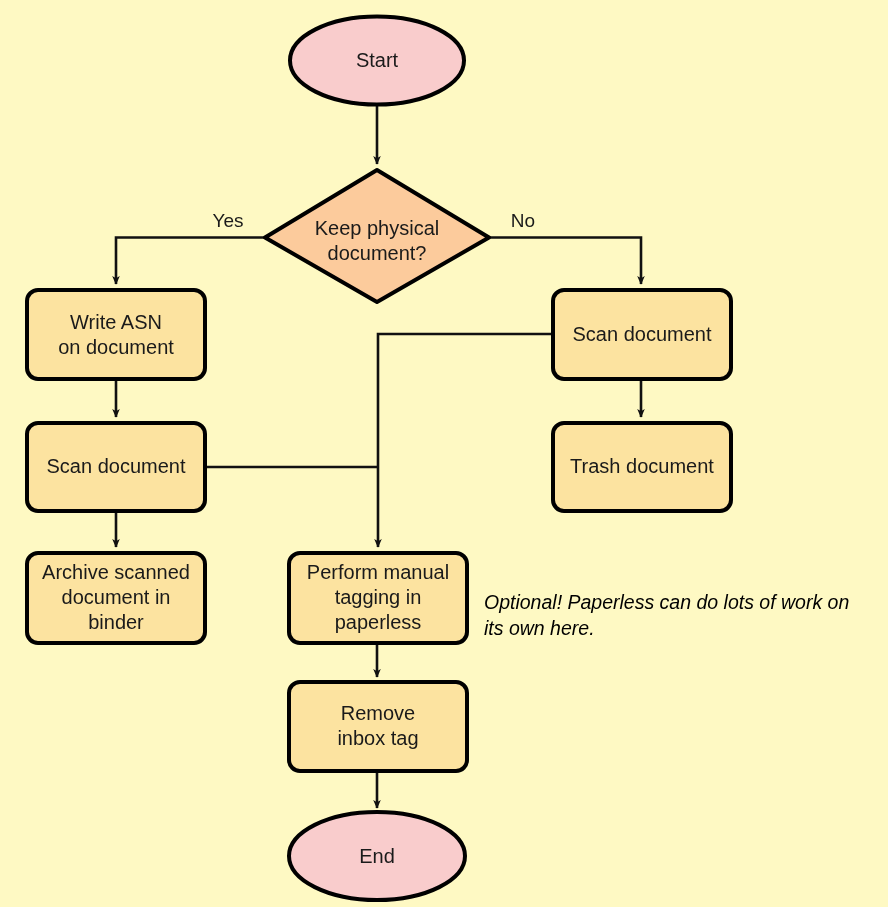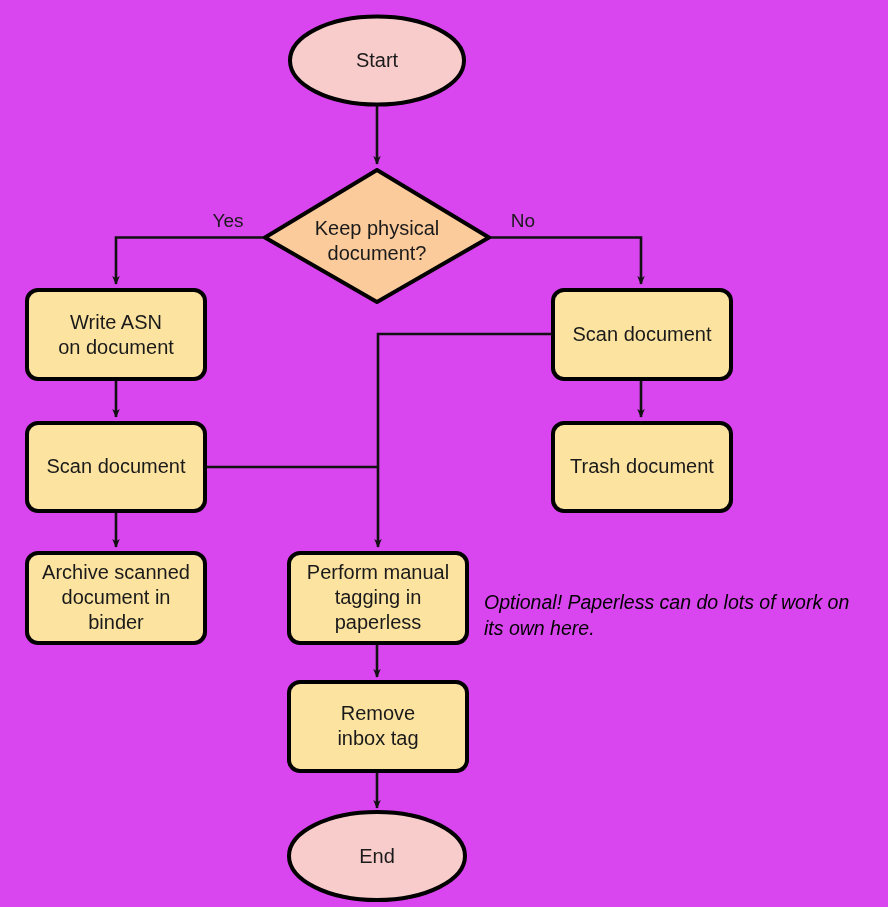--- a/index.html
+++ b/index.html
@@ -11,21 +11,21 @@
   body {
     font-family: "Liberation Sans", sans-serif;
     width: 888px;
     height: 907px;
     overflow: hidden;
   }
   #canvas-wrap {
     position: relative;
     width: 888px;
     height: 907px;
-    background: #d946ef;
+    background: #fef9c3;
   }
   svg#flow {
     position: absolute;
     left: 0;
     top: 0;
     width: 888px;
     height: 907px;
     display: block;
   }
   .node-shape {

